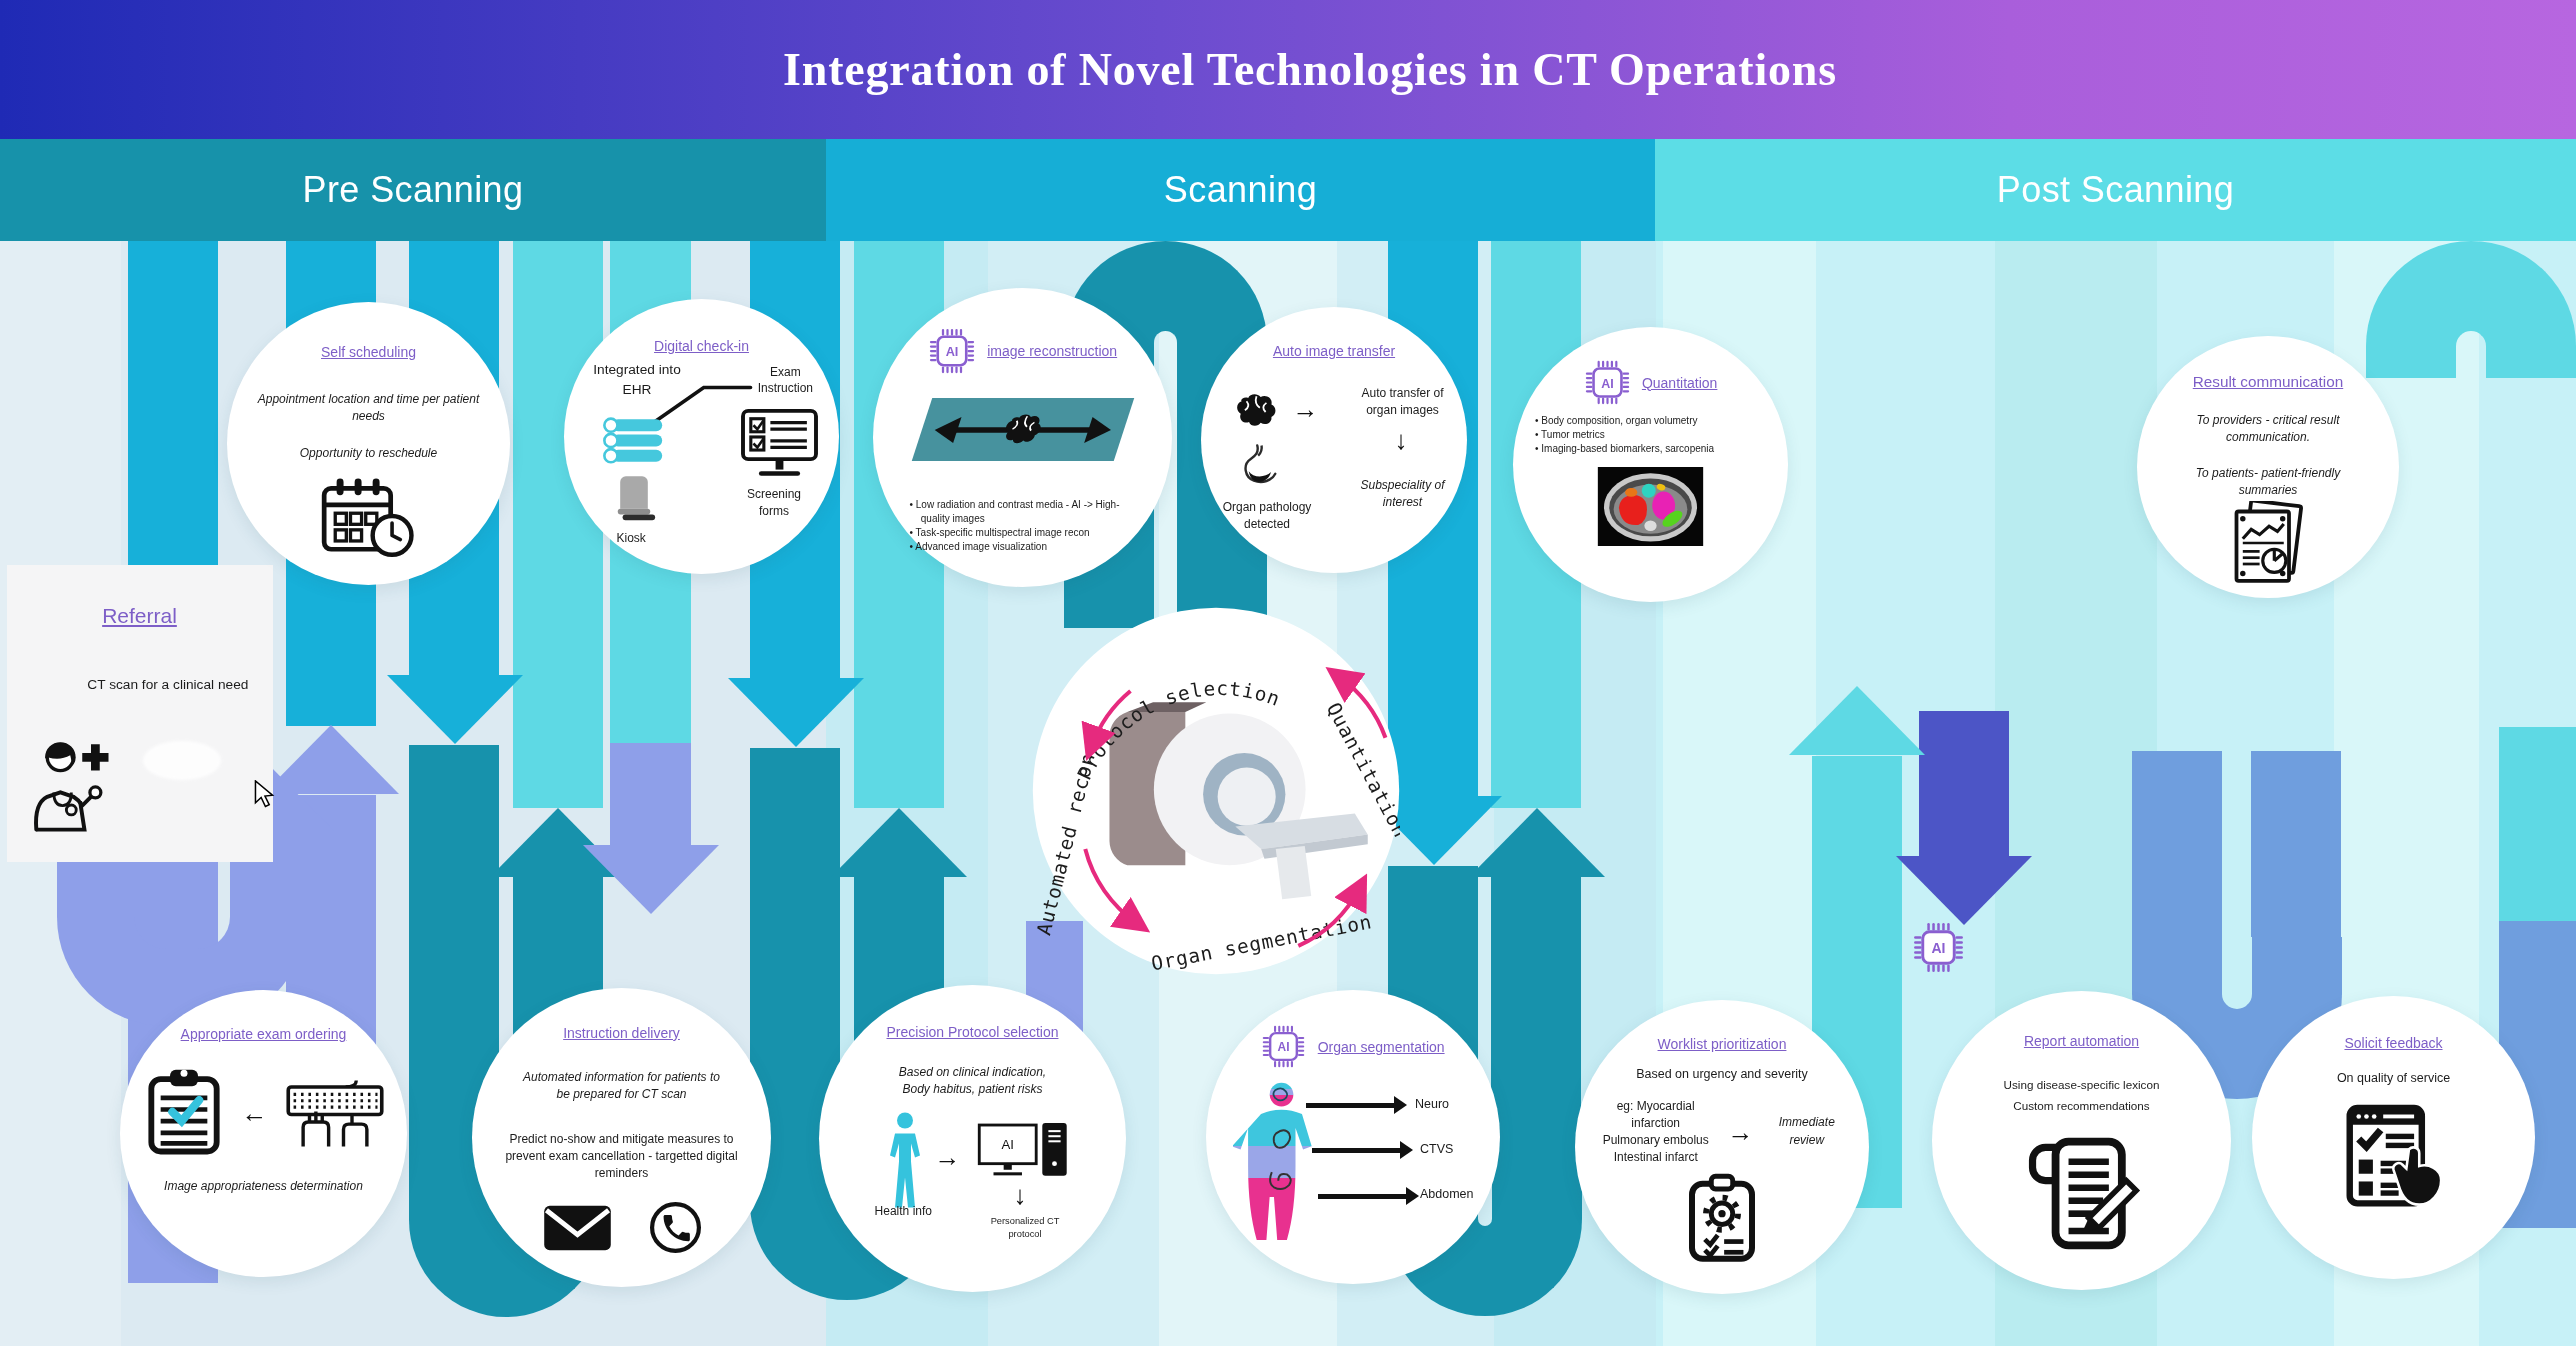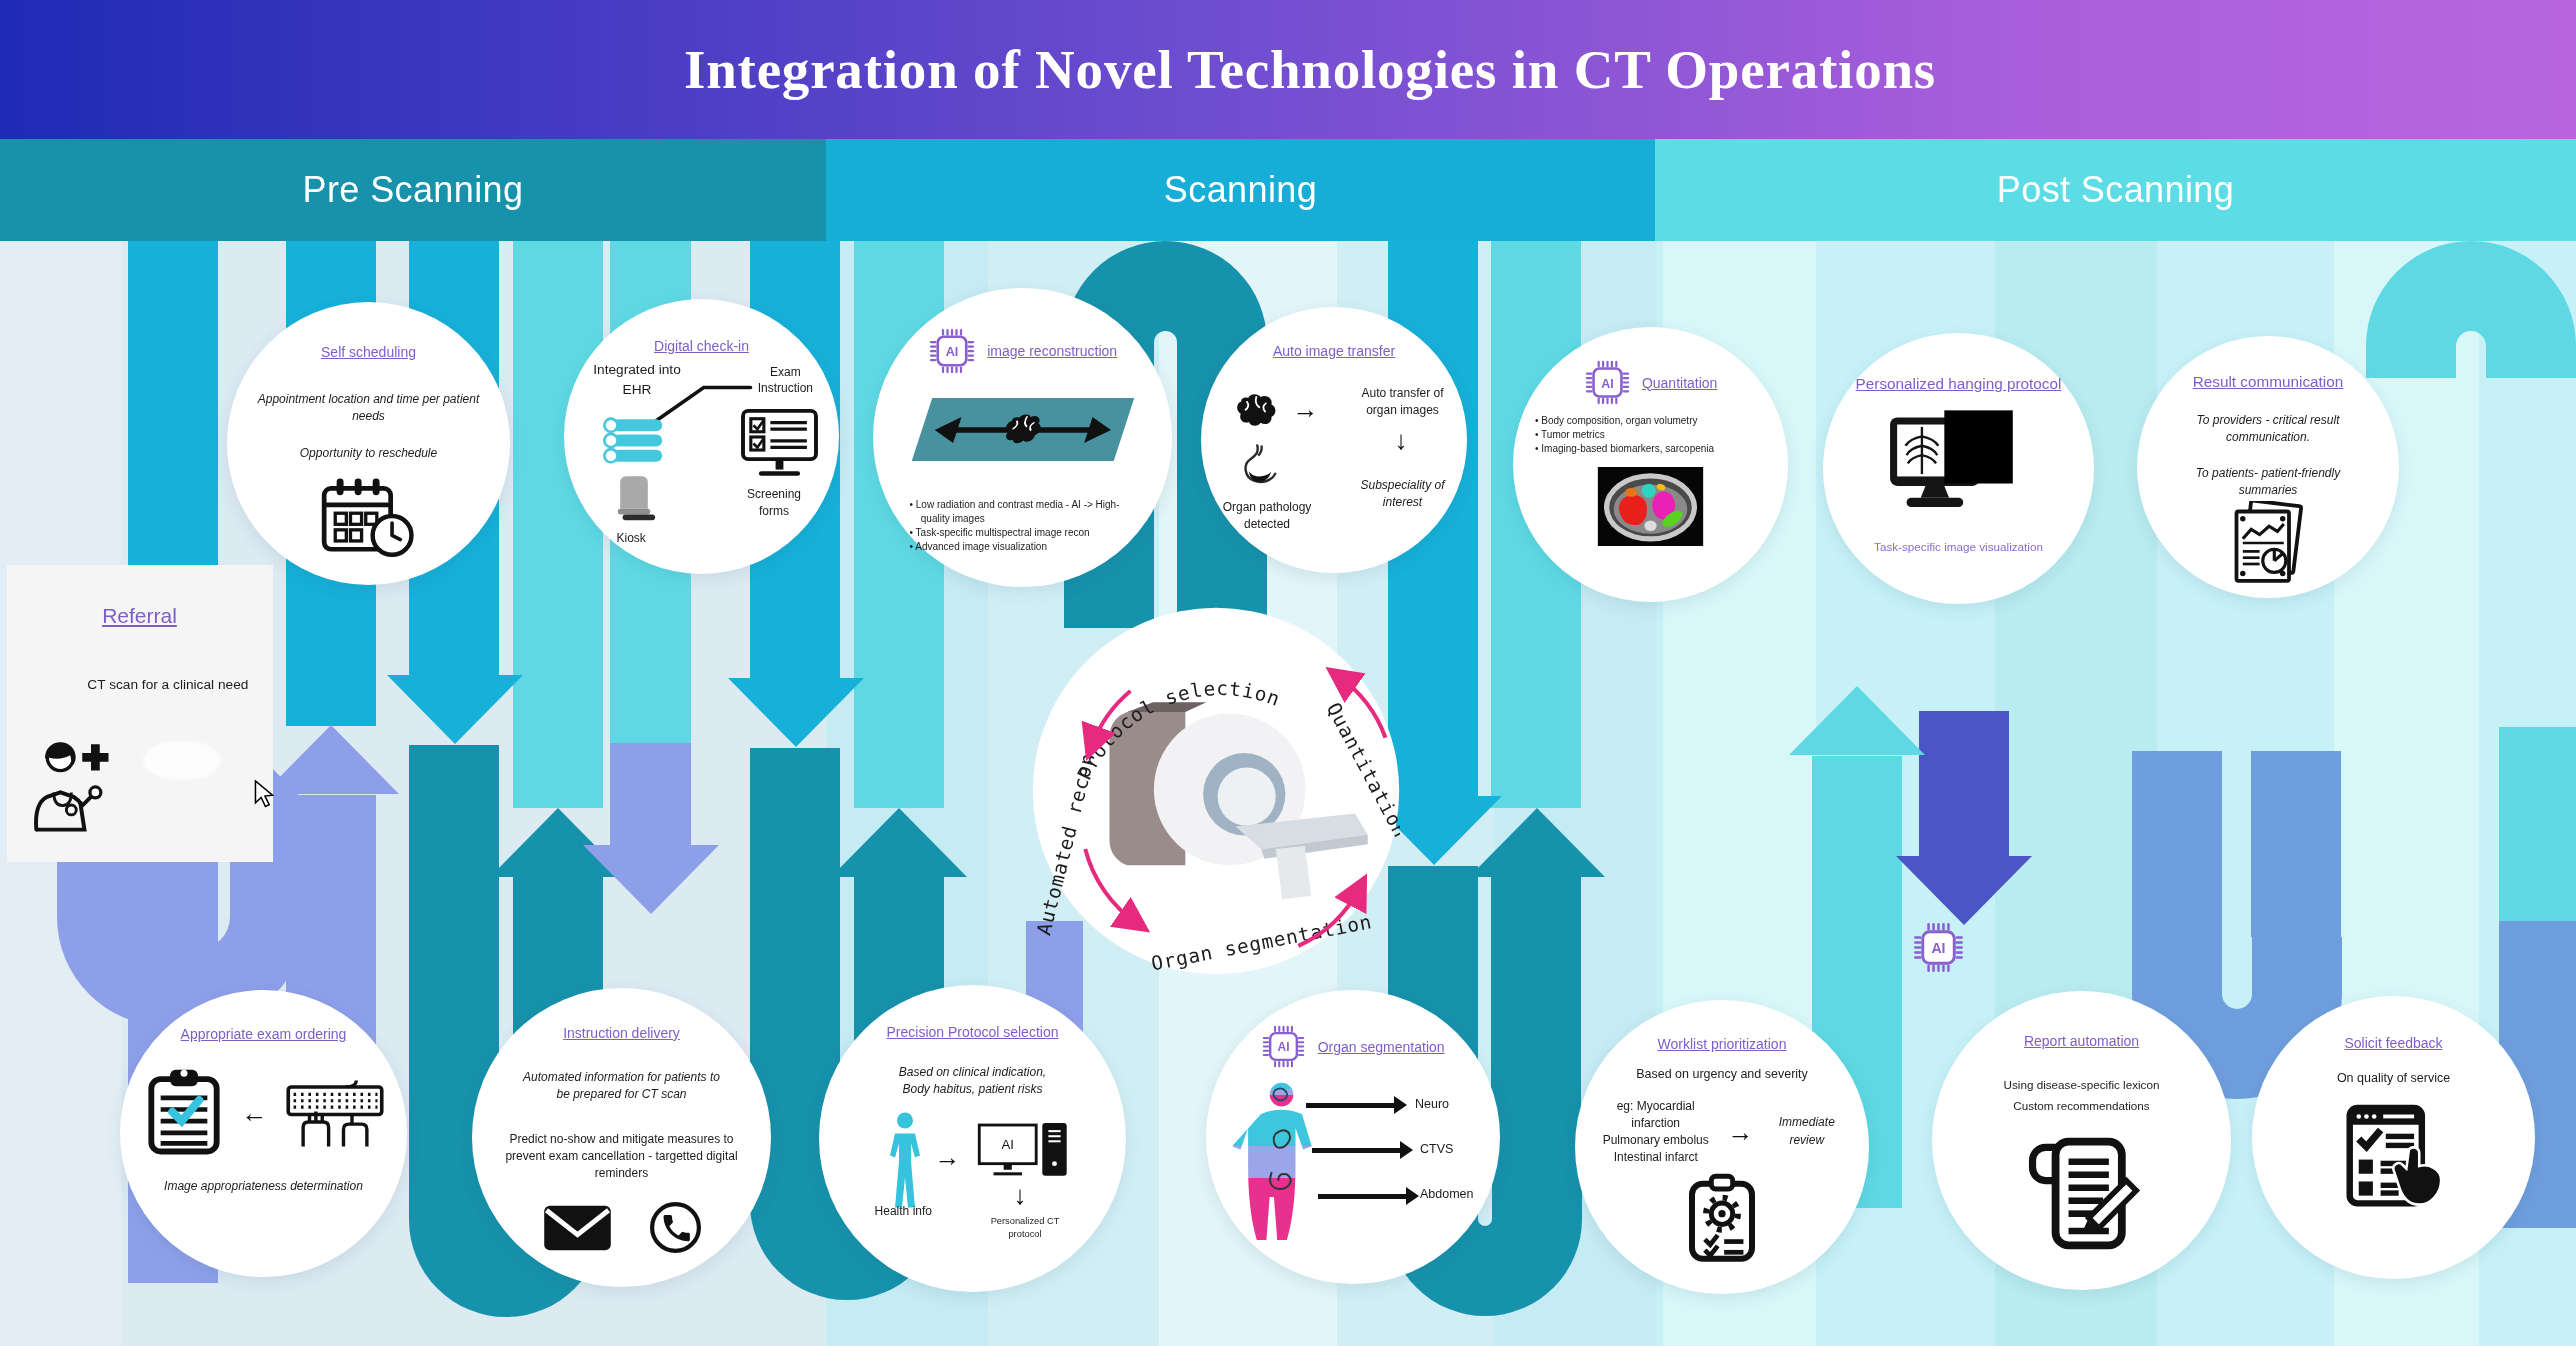--- a/index.html
+++ b/index.html
@@ -3,21 +3,21 @@
 <meta charset="utf-8">
 <style>
   html,body{margin:0;padding:0;background:#dceaf2;}
   .canvas{position:relative;width:2576px;height:1347px;overflow:hidden;
           font-family:"Liberation Sans",sans-serif;color:#1c1c1c;}
   
   .titlebar{position:absolute;left:0;top:0;width:2576px;height:139px;z-index:40;
     background:linear-gradient(90deg,#1f2ab5 0%,#6b4ccf 45%,#a95edb 78%,#b766e0 100%);
     display:flex;align-items:center;justify-content:center;}
   .titlebar .main-title{color:#fff;font-family:"Liberation Serif",serif;font-weight:bold;
-    font-size:55px;letter-spacing:0.8px;margin-left:44px;}
+    font-size:46px;letter-spacing:0.8px;margin-left:44px;}
   .band{position:absolute;top:139px;height:102px;z-index:3;display:flex;align-items:center;justify-content:center;
     color:#fff;font-size:36px;letter-spacing:0.4px;}
   
   .colbg,.stripe{position:absolute;top:241px;height:1106px;z-index:1;}
   
   .bar{position:absolute;z-index:5;}
   .hu{position:absolute;z-index:6;width:0;height:0;border-left:68px solid transparent;border-right:68px solid transparent;}
   .hd{position:absolute;z-index:6;width:0;height:0;border-left:68px solid transparent;border-right:68px solid transparent;}
   .ub{position:absolute;z-index:5;box-sizing:border-box;background:transparent;border-style:solid;border-top:none;
       border-radius:0 0 121px 121px;}
@@ -320,35 +320,20 @@
       <path d="M24 46q2-14 18-14q14 2 14 16t-10 18q-20 2-22-20z" fill="#e8201c"></path>
       <ellipse cx="75" cy="44" rx="13" ry="16" fill="#e822b4"></ellipse>
       <ellipse cx="85" cy="59" rx="13" ry="6.5" transform="rotate(-35 85 59)" fill="#56d41e"></ellipse>
       <circle cx="58" cy="27" r="8" fill="#2ed3c1"></circle>
       <ellipse cx="38" cy="29" rx="7" ry="5" fill="#e87618"></ellipse>
       <ellipse cx="72" cy="23" rx="5" ry="3.6" transform="rotate(18 72 23)" fill="#eec011"></ellipse>
       <ellipse cx="60" cy="67" rx="7" ry="6" fill="#ddd"></ellipse>
     </svg>
   </div>
 
-  <div class="node" style="left:1823px;top:333px;width:271px;height:271px;padding-top:42px">
-    <div class="node-title small">Personalized hanging protocol</div>
-    <svg width="145" height="118" viewBox="0 0 120 100" style="margin-top:14.5px">
-      <rect x="2" y="8" width="76" height="58" rx="6" fill="#151515"></rect>
-      <rect x="8" y="14" width="42" height="44" fill="#fff"></rect>
-      <g stroke="#151515" stroke-width="2" fill="none">
-        <line x1="29" y1="16" x2="29" y2="56"></line>
-        <path d="M29 24q-10 2-14 8M29 24q10 2 14 8M29 32q-10 2-13 8M29 32q10 2 13 8M29 40q-9 2-12 7M29 40q9 2 12 7"></path>
-      </g>
-      <rect x="48" y="2" width="58" height="62" fill="#000"></rect>
-      <polygon points="32,66 48,66 52,76 28,76" fill="#151515"></polygon>
-      <rect x="16" y="76" width="48" height="8" rx="4" fill="#151515"></rect>
-    </svg>
-    <div class="txt14 purple" style="margin-top:13px;width:218px">Task-specific image visualization</div>
-  </div>
 
   <div class="node" style="left:2137px;top:336px;width:262px;height:262px;padding-top:37px">
     <div class="node-title small">Result communication</div>
     <div class="txt13" style="width:178px;margin-top:21px">To providers - critical result communication.</div>
     <div class="txt13" style="width:178px;margin-top:18px">To patients- patient-friendly summaries</div>
     <svg width="78" height="84" viewBox="0 0 72 80" style="margin-top:1.6px">
       <rect x="16" y="2" width="48" height="64" rx="2" fill="#fff" stroke="#111" stroke-width="3.6" transform="rotate(7 40 34)"></rect>
       <rect x="6" y="10" width="50" height="66" rx="2" fill="#fff" stroke="#111" stroke-width="3.6"></rect>
       <circle cx="12" cy="17" r="2.6" fill="#111"></circle>
         <circle cx="50" cy="17" r="2.6" fill="#111"></circle>

